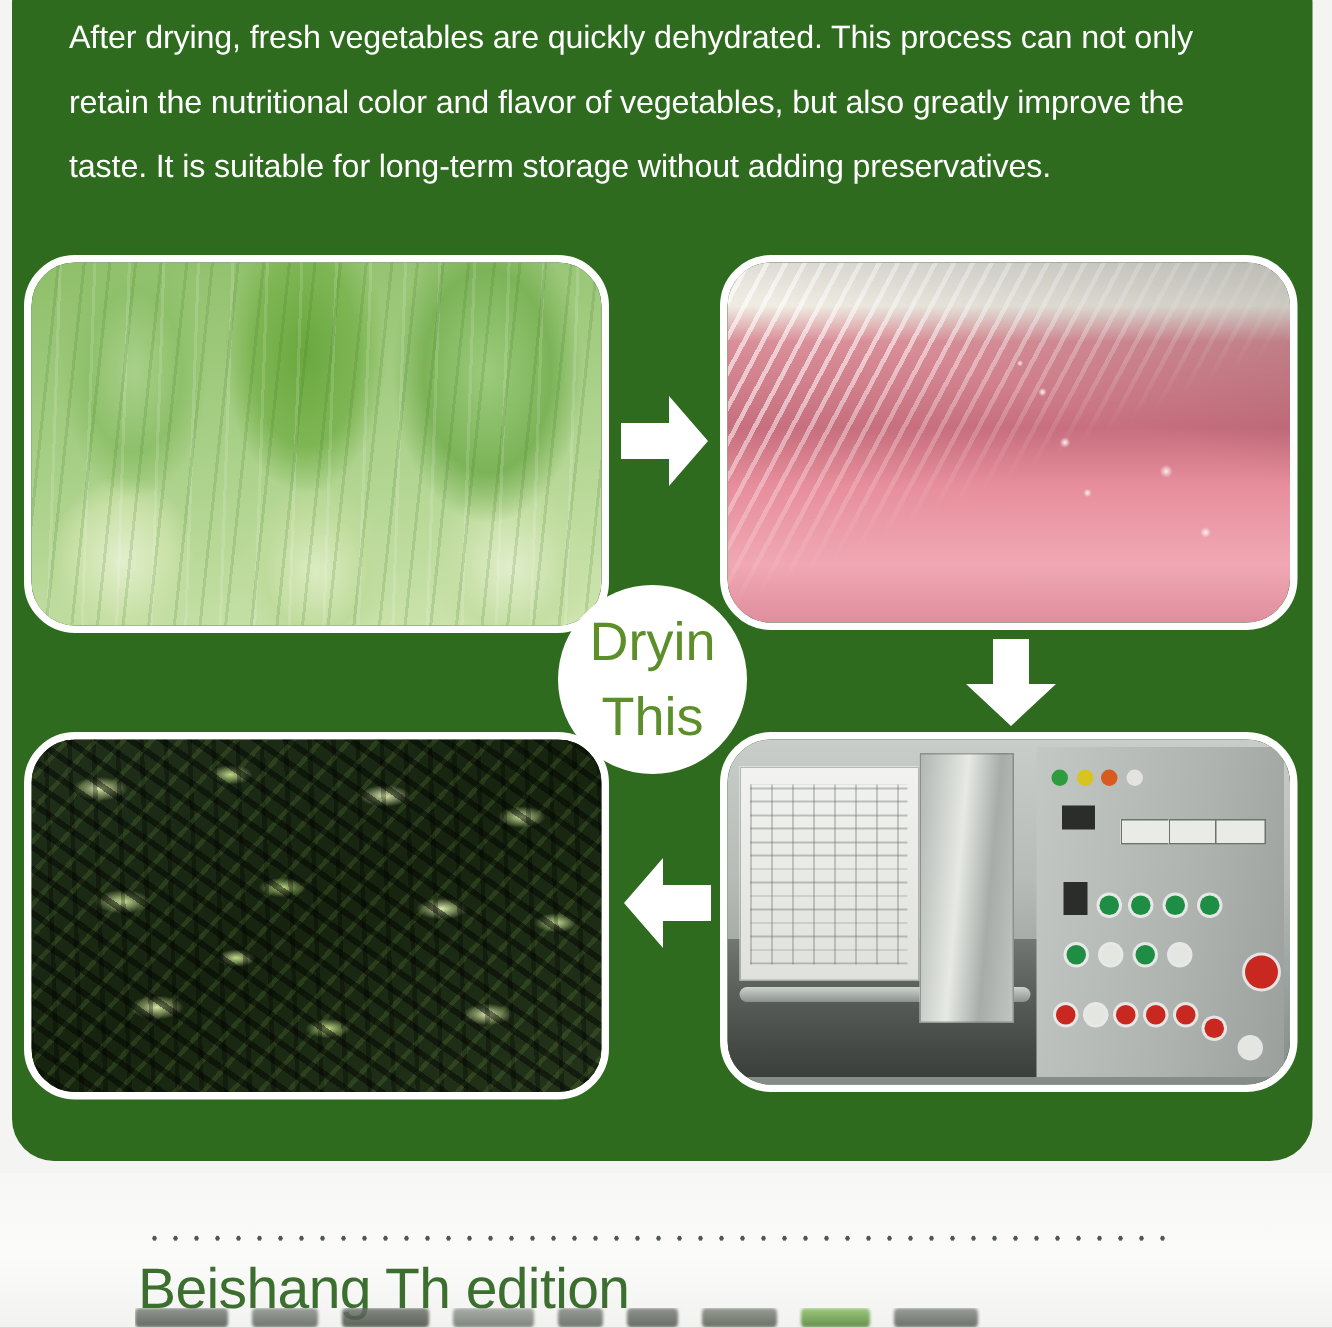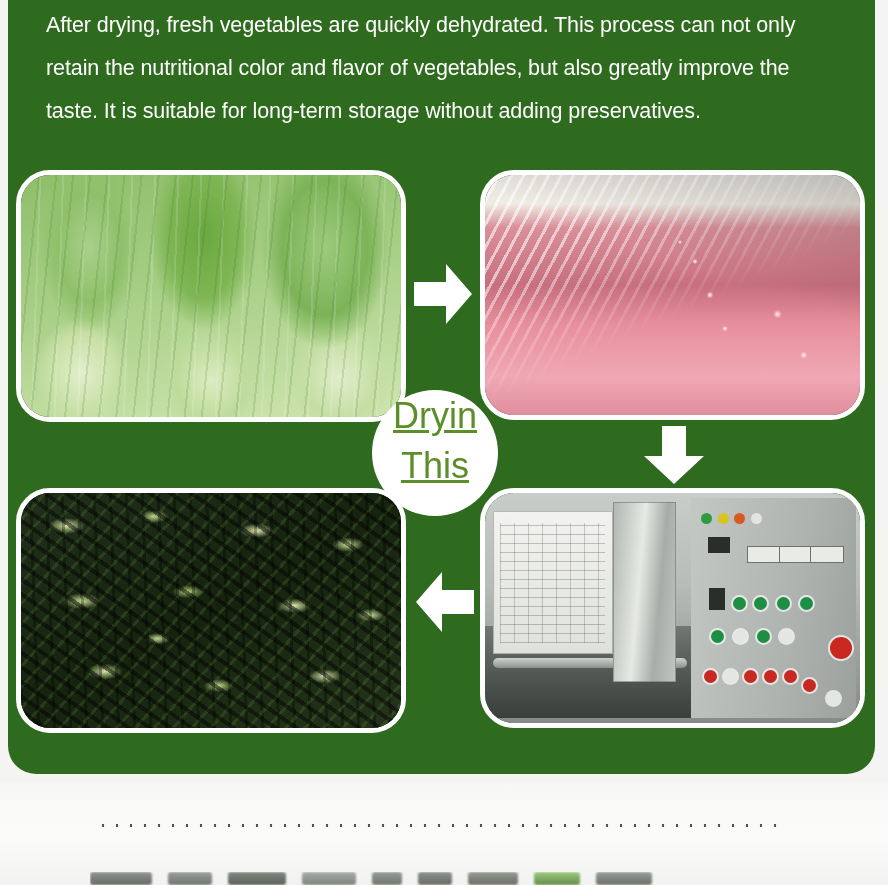--- a/index.html
+++ b/index.html
@@ -186,27 +186,26 @@
     left:372px; top:390px;
     width:126px; height:126px;
     border-radius:50%;
     background:#ffffff;
   }
   .badge-text {
     position:absolute;
     left:372px; top:390px;
     width:126px; height:126px;
     display:flex; flex-direction:column;
-    align-items:center; 
+    align-items:center; justify-content:center;
     color:#5c8f2a;
     font-size:36px;
     line-height:52px;
     white-space:nowrap;
     overflow:visible;
-    text-decoration:underline;
   }
   .badge-line { display:block; }
   .badge-line-2 { margin-top:-2px; }
 
   
   .bottom {
     position:absolute;
     left:0; top:782px; width:888px; height:103px;
     background:linear-gradient(180deg,#f7f7f5 0%, #fbfbfa 55%, #f2f2f0 100%);
   }
@@ -325,20 +324,21 @@
   </div>
 
   <div class="badge"></div>
   <div class="badge-text">
     <span class="badge-line">Dryin</span>
     <span class="badge-line badge-line-2">This</span>
   </div>
 
   <div class="bottom"></div>
   <div class="dotted-rule"></div>
+  <div class="brand-title">Beishang Th edition</div>
   <div class="thumb-strip">
     <span class="thumb thumb-a"></span>
     <span class="thumb thumb-b"></span>
     <span class="thumb thumb-c"></span>
     <span class="thumb thumb-d"></span>
     <span class="thumb thumb-e"></span>
     <span class="thumb thumb-f"></span>
     <span class="thumb thumb-g"></span>
     <span class="thumb thumb-h"></span>
     <span class="thumb thumb-i"></span>

